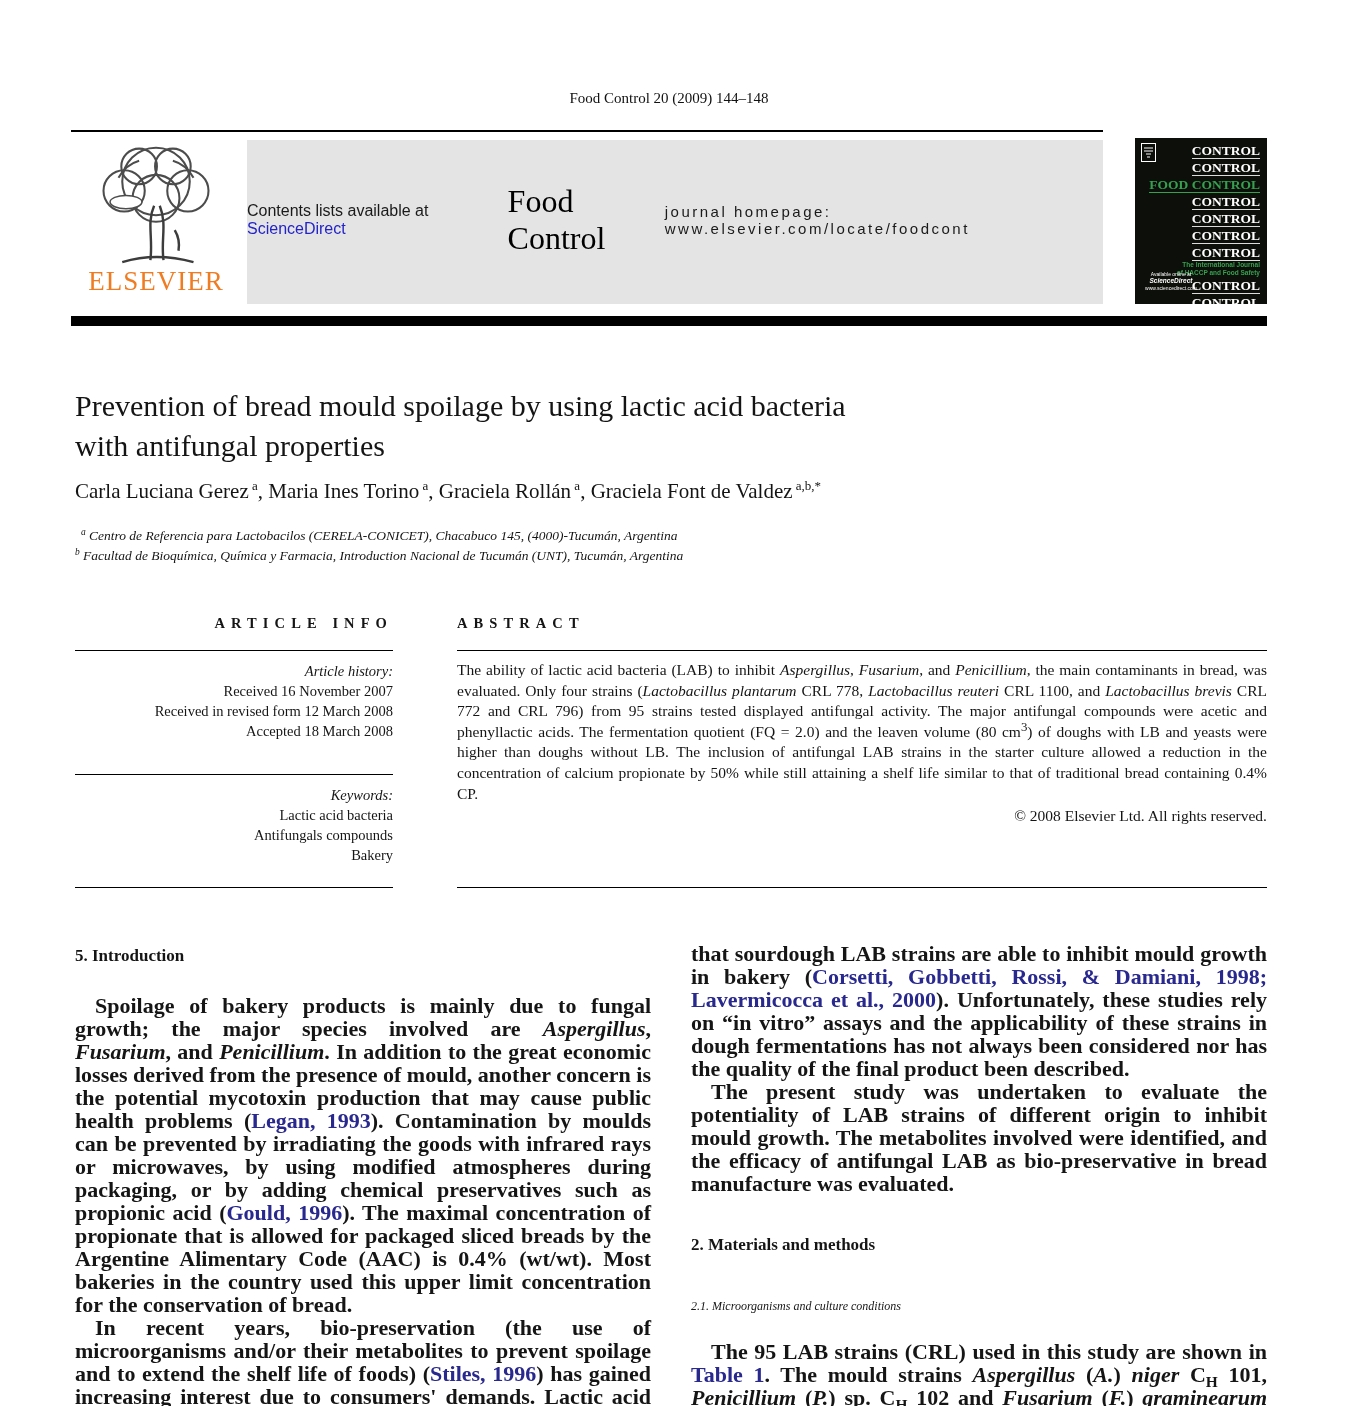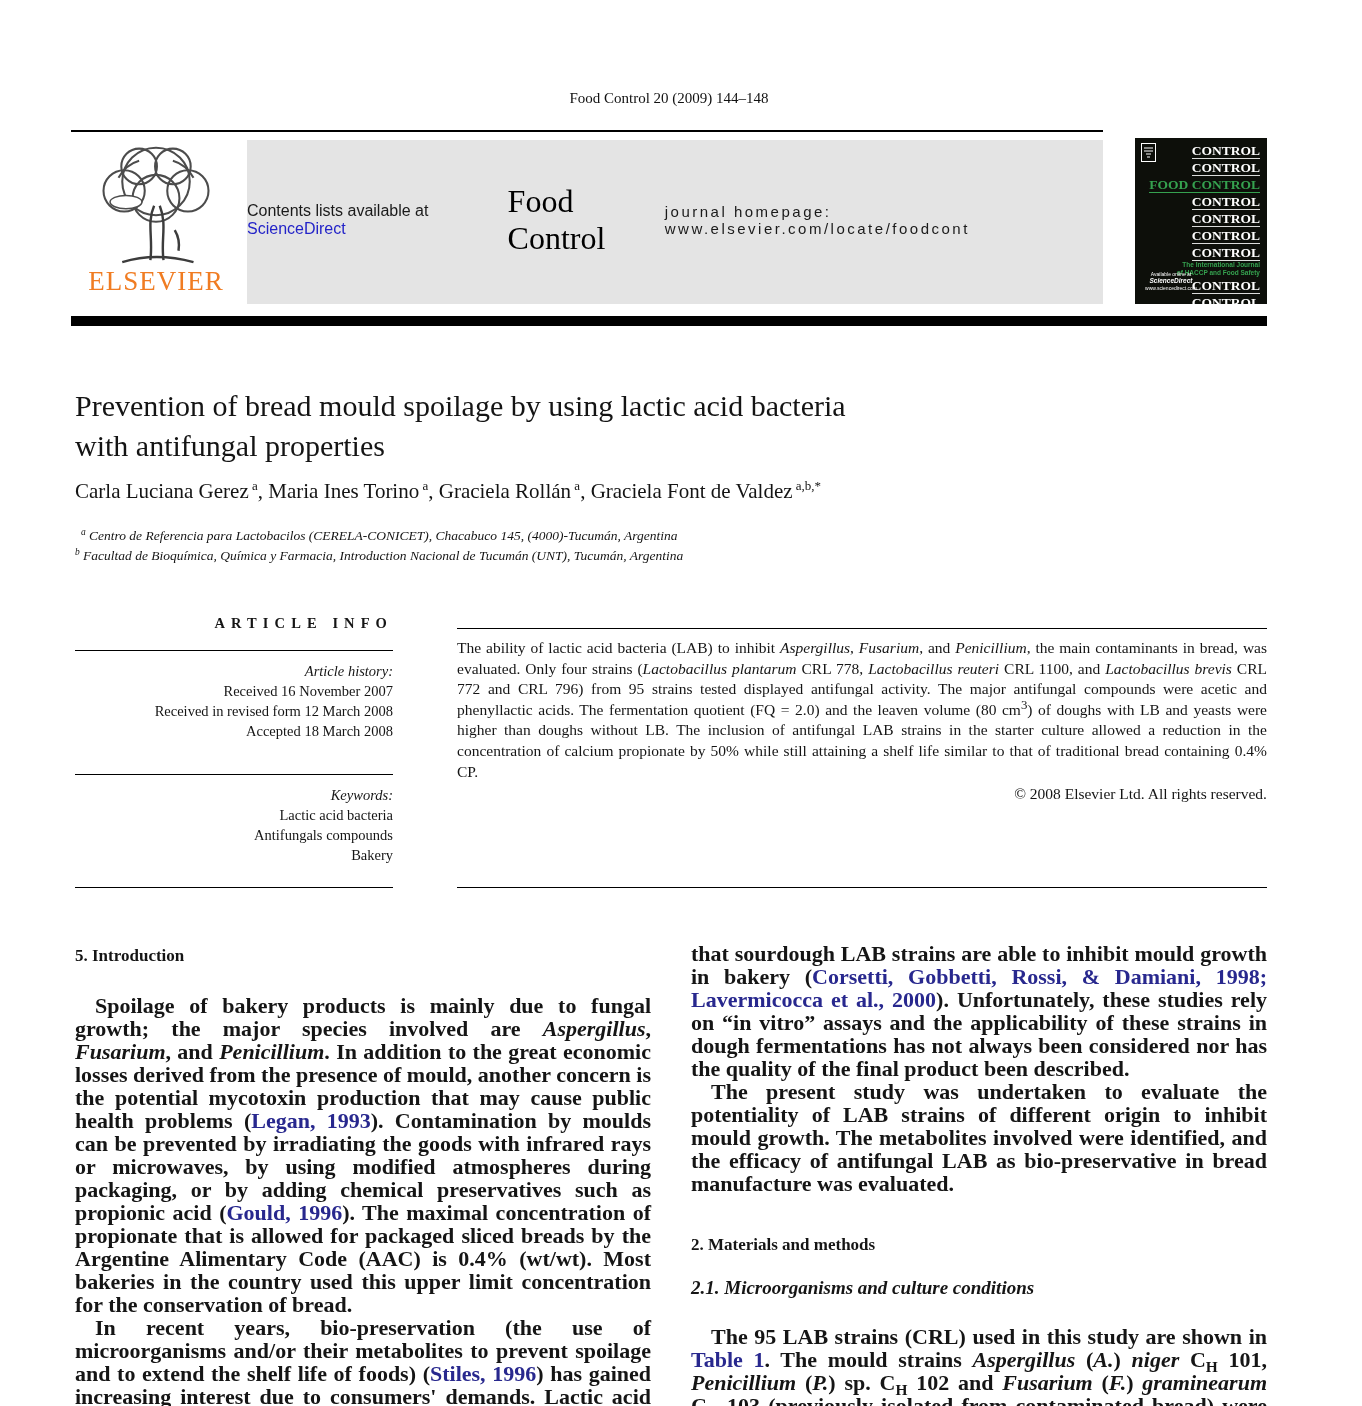--- a/index.html
+++ b/index.html
@@ -59,21 +59,21 @@
   .rule2{border-top:1.5px solid #000;height:0;margin-top:33px;}
   .abs-body{font-size:15.5px;line-height:20.6px;text-align:justify;margin-top:9px;}
   .abs-copy{font-size:15.5px;text-align:right;margin-top:3px;}
 
   
   .bodycols{position:absolute;top:942px;left:4px;width:1192px;height:464px;display:flex;overflow:hidden;}
   .bcol{width:576px;}
   .bcol + .bcol{margin-left:40px;}
   .sec-h{font-size:17px;font-weight:700;margin:4px 0 28px 0;}
   .sec-h2{font-size:17px;font-weight:700;margin:40px 0 0 0;}
-  .sec-h3{font-size:19px;font-style:italic;font-weight:700;margin:22px 0 0 0;}
+  .sec-h3{font-size:12px;font-style:italic;font-weight:400;margin:44px 0 0 0;}
   .bcol p{margin:0;font-size:22px;line-height:23px;text-align:justify;font-weight:bold;}
   .bcol p.indent{text-indent:20px;}
   .bcol p.mt{margin-top:26px;}
   .tlink{color:#28288e;}
   sup{line-height:0;} sub{line-height:0;font-size:70%;}
 </style>
 </head>
 <body>
 
 <div class="page">
@@ -164,20 +164,21 @@
         <div class="info-line">Accepted 18 March 2008</div>
         <div class="rule2"></div>
         <div class="info-label">Keywords:</div>
         <div class="info-line">Lactic acid bacteria</div>
         <div class="info-line">Antifungals compounds</div>
         <div class="info-line">Bakery</div>
         <div class="bottomrule"></div>
       </div>
 
       <div class="abscol">
+        <div class="col-heading">ABSTRACT</div>
         <div class="rule"></div>
         <div class="abs-body"><span>The ability of lactic acid bacteria (LAB) to inhibit </span><em>Aspergillus</em><span>, </span><em>Fusarium</em><span>, and </span><em>Penicillium</em><span>, the main contaminants in bread, was evaluated. Only four strains (</span><em>Lactobacillus plantarum</em><span> CRL 778, </span><em>Lactobacillus reuteri</em><span> CRL 1100, and </span><em>Lactobacillus brevis</em><span> CRL 772 and CRL 796) from 95 strains tested displayed antifungal activity. The major antifungal compounds were acetic and phenyllactic acids. The fermentation quotient (FQ = 2.0) and the leaven volume (80 cm</span><sup>3</sup><span>) of doughs with LB and yeasts were higher than doughs without LB. The inclusion of antifungal LAB strains in the starter culture allowed a reduction in the concentration of calcium propionate by 50% while still attaining a shelf life similar to that of traditional bread containing 0.4% CP.</span></div>
         <div class="abs-copy">© 2008 Elsevier Ltd. All rights reserved.</div>
         <div class="bottomrule"></div>
       </div>
     </div>
 
     <div class="bodycols">
 
       <div class="bcol">

